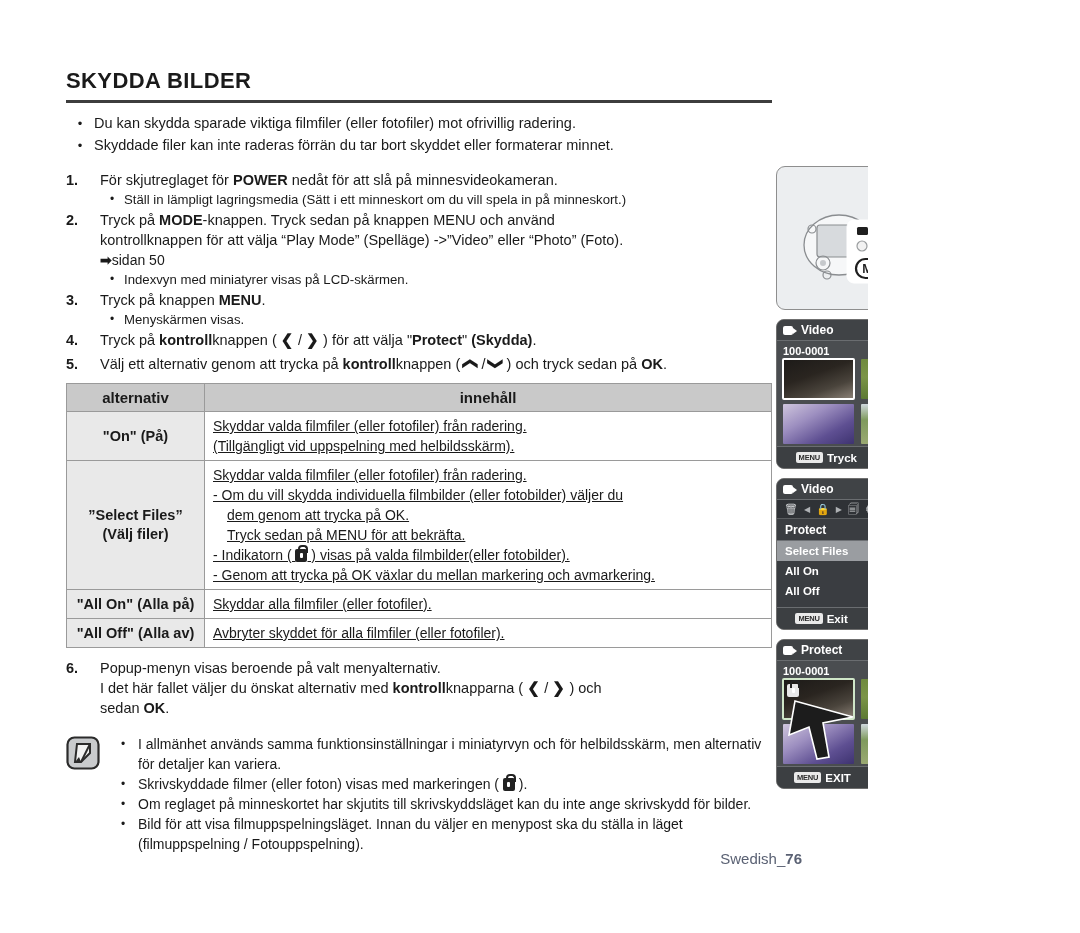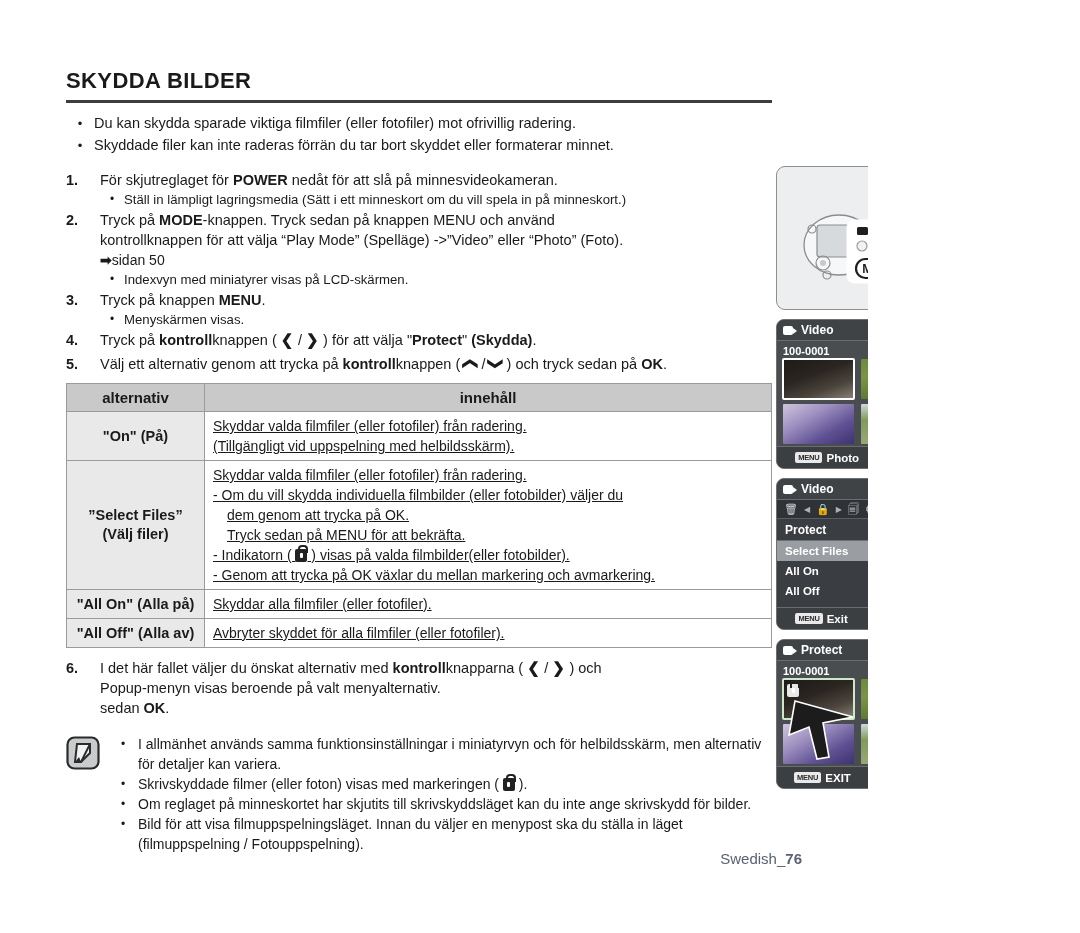--- a/index.html
+++ b/index.html
@@ -334,22 +334,22 @@
           <td class="optdesc">
             <span class="ln">Avbryter skyddet för alla filmfiler (eller fotofiler).</span>
           </td>
         </tr>
       </tbody>
     </table>
 
     <div class="step" style="margin-top:10px">
       <span class="step-num">6.</span>
       <span class="step-body">
+        <span style="display:block">Popup-menyn visas beroende på valt menyalternativ.</span>
         <span style="display:block"><span>I det här fallet väljer du önskat alternativ med </span><b>kontroll</b><span>knapparna ( </span><span class="ctrl">❮</span><span> / </span><span class="ctrl">❯</span><span> ) och</span></span>
-        <span style="display:block">Popup-menyn visas beroende på valt menyalternativ.</span>
         <span style="display:block"><span>sedan </span><b>OK</b><span>.</span></span>
       </span>
     </div>
 
     <div class="note">
       <div class="note-icon">
         <svg viewBox="0 0 34 34" width="34" height="34">
           <rect x="1.5" y="1.5" width="31" height="31" rx="7" fill="#c9cbcd" stroke="#2b2b2b" stroke-width="2.2"></rect>
           <path d="M11 8 L24 8 L24 17 L15 26 L9 26 Z" fill="#f2f2f2" stroke="#2b2b2b" stroke-width="2"></path>
           <path d="M24 8 L15 26" stroke="#2b2b2b" stroke-width="2" fill="none"></path>
@@ -448,21 +448,21 @@
           <div class="th" style="background:linear-gradient(180deg,#cfd8dd 0%,#7f9a5d 40%,#9aa972 100%)"></div>
           <div class="th" style="background:linear-gradient(180deg,#5f6d4a 0%,#7b7f63 50%,#b5ab9a 100%)"></div>
         </div>
         <div class="sb">
             <i></i>
           </div>
       </div>
       <div class="lcd-bot">
         <span class="grp">
           <span class="menu-badge">MENU</span>
-          <span>Photo</span>
+          <span>Tryck</span>
         </span>
         <span class="grp">
           <span class="dpad"></span>
           <span>Move</span>
         </span>
         <span class="grp dim">
           <span class="okbtn"></span>
           <span>Play</span>
         </span>
       </div>

